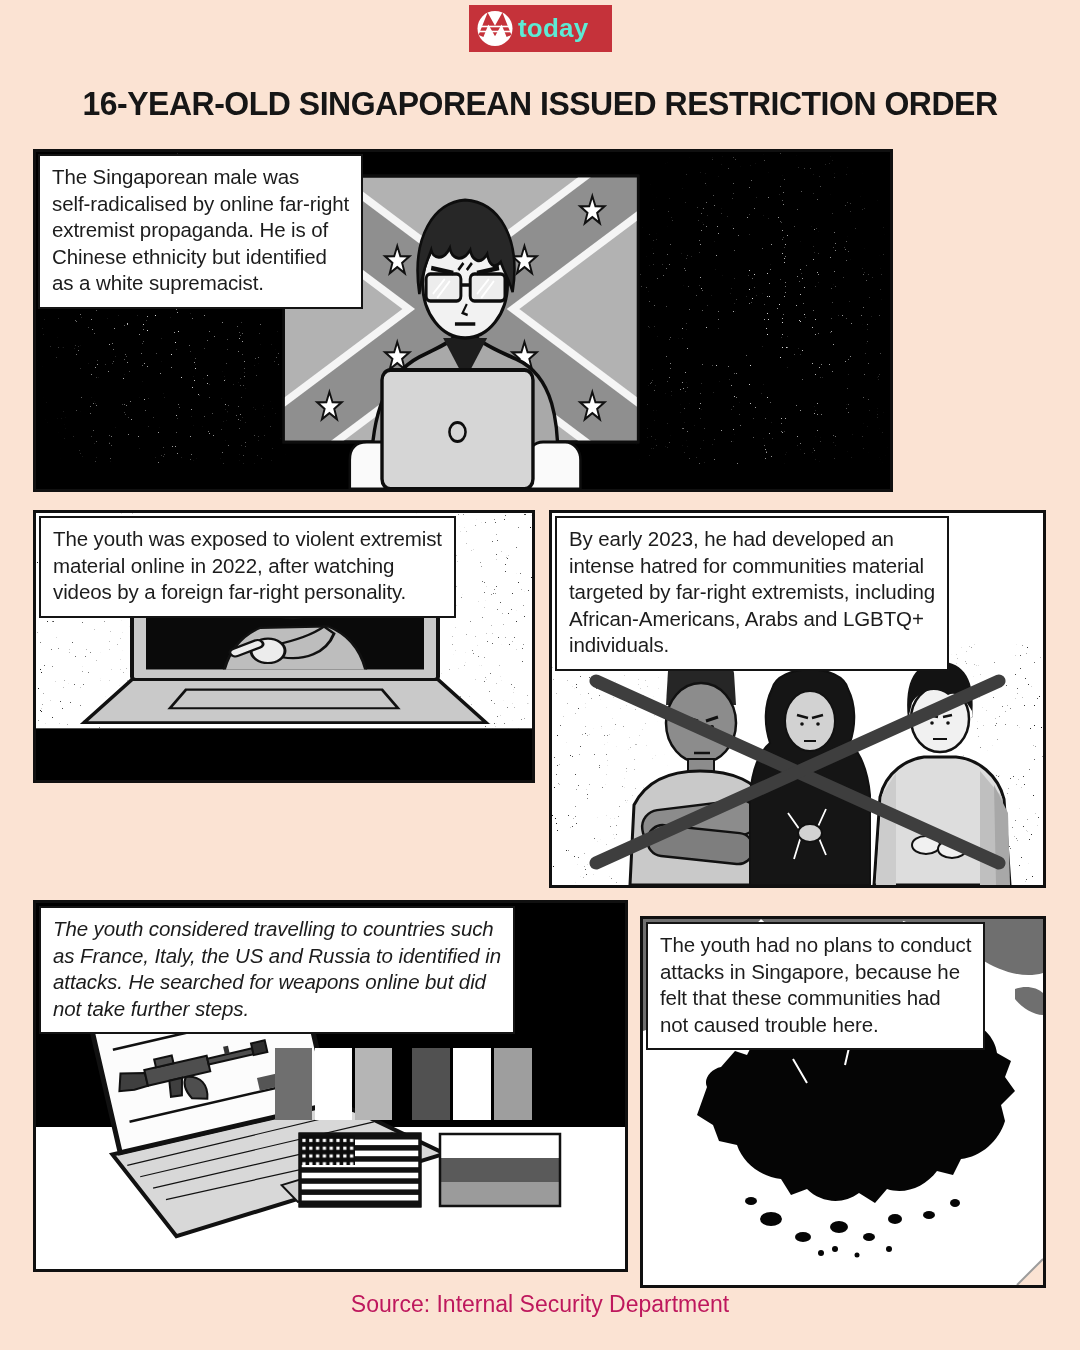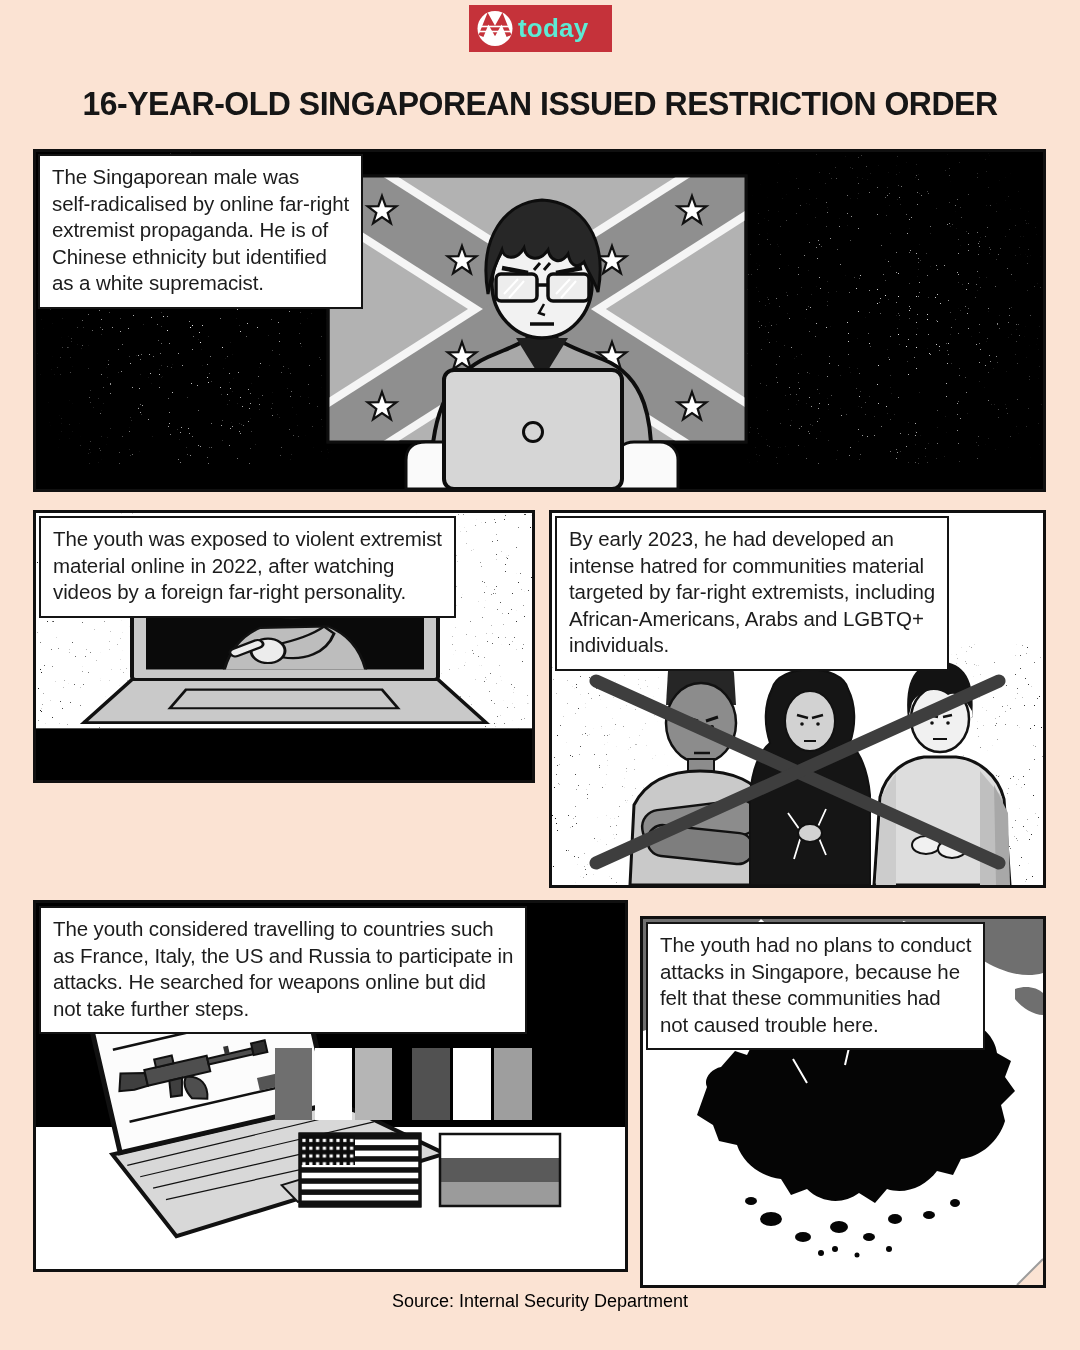--- a/index.html
+++ b/index.html
@@ -11,32 +11,32 @@
         display:flex;align-items:center;justify-content:flex-start;}
   .logo .word{color:#5eead4;font-weight:bold;font-size:26px;letter-spacing:0.2px;margin-left:2px;}
 
   .headline{position:absolute;left:0;top:84px;width:1080px;text-align:center;
             font-weight:bold;font-size:34px;letter-spacing:-0.5px;color:#161616;
             transform:scaleX(.94);transform-origin:center;white-space:nowrap;}
 
   .panel{position:absolute;background:#000;border:3px solid #101010;box-sizing:border-box;}
   .panel svg.art{position:absolute;inset:0;width:100%;height:100%;display:block;}
 
-  #p1{left:33px;top:149px;width:1013px;height:343px;padding-left:33px;}
+  #p1{left:33px;top:149px;width:860px;height:343px;padding-left:33px;}
   #p2{left:33px;top:510px;width:502px;height:273px;background:#fff;}
   #p3{left:549px;top:510px;width:497px;height:378px;background:#fff;}
-  #p4{left:33px;top:900px;width:595px;height:372px;background:#fff;}
+  #p4{left:33px;top:900px;width:595px;height:372px;background:#fff;font-style:italic;}
   #p5{left:640px;top:900px;width:406px;height:372px;background:#fff;margin-top:16px;}
 
   .caption{position:absolute;left:2px;top:2px;background:#fff;border:2px solid #141414;
            padding:8px 12px 10px 12px;width:max-content;z-index:5;}
   .caption div{font-size:20.5px;line-height:26.5px;color:#1c1c1c;white-space:nowrap;letter-spacing:-0.1px;}
 
   .source{position:absolute;left:0;top:1291px;width:1080px;text-align:center;
-          font-size:18px;color:#000000;}
+          font-size:23px;color:#be185d;}
 </style>
 </head>
 <body>
 
 <div class="page">
 
   <svg width="0" height="0" style="position:absolute" aria-hidden="true">
     <defs>
       <filter id="fnW" x="-5%" y="-5%" width="110%" height="110%">
         <feTurbulence type="fractalNoise" baseFrequency="0.9" numOctaves="2" seed="8" stitchTiles="stitch"></feTurbulence>
@@ -347,21 +347,21 @@
       </g>
       <g>
         <rect x="404" y="231" width="120" height="24" fill="#FFFFFF"></rect>
         <rect x="404" y="255" width="120" height="24" fill="#5A5A5A"></rect>
         <rect x="404" y="279" width="120" height="24" fill="#9B9B9B"></rect>
         <rect x="404" y="231" width="120" height="72" fill="none" stroke="#111" stroke-width="2.5"></rect>
       </g>
     </svg>
     <div class="caption" style="left:3px;top:3px;">
       <div>The youth considered travelling to countries such</div>
-      <div>as France, Italy, the US and Russia to participate in</div>
+      <div>as France, Italy, the US and Russia to identified in</div>
       <div>attacks. He searched for weapons online but did</div>
       <div>not take further steps.</div>
     </div>
   </section>
 
   <section class="panel" id="p5">
     <svg class="art" viewBox="0 0 400 366" preserveAspectRatio="none">
       <rect width="400" height="366" fill="#fff"></rect>
       <g fill="#6F6F6F">
         <path d="M0,0 L118,0 C104,16 86,26 72,44 C56,64 40,86 22,100 C14,106 6,110 0,112 Z"></path>

